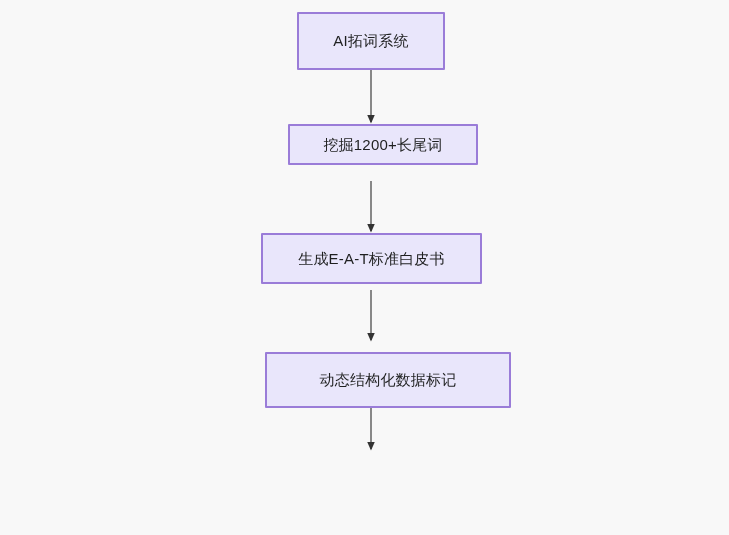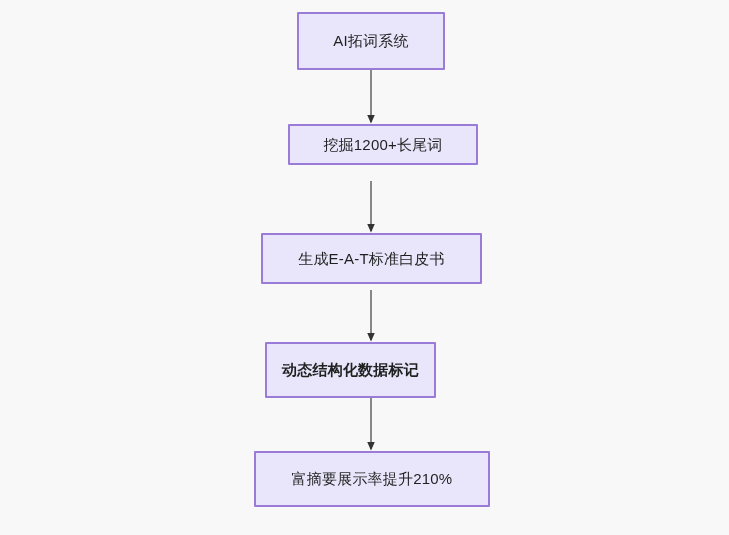--- a/index.html
+++ b/index.html
@@ -42,21 +42,21 @@
     letter-spacing: 0.2px;
     white-space: nowrap;
   }
   .node-label {
     display: block;
   }
   
   .node-n1 { left: 297px; top: 12px;  width: 148px; height: 58px; }
   .node-n2 { left: 276px; top: 124px; width: 190px; height: 41px; margin-left: 12px; }
   .node-n3 { left: 261px; top: 233px; width: 221px; height: 51px; }
-  .node-n4 { left: 265px; top: 342px; width: 171px; height: 56px; font-weight: bold; }
+  .node-n4 { left: 265px; top: 352px; width: 246px; height: 56px; }
   .node-n5 { left: 254px; top: 451px; width: 236px; height: 56px; }
 </style>
 </head>
 <body>
 
 <div id="flow-canvas">
 
   <svg class="edge-layer" width="729" height="535" viewBox="0 0 729 535" xmlns="http://www.w3.org/2000/svg">
     <defs>
       <marker id="arrowhead" markerWidth="9" markerHeight="8" refX="7.5" refY="4" orient="auto" markerUnits="userSpaceOnUse">
@@ -82,17 +82,14 @@
   </div>
 
   <div class="node node-n3">
     <span class="node-label">生成E-A-T标准白皮书</span>
   </div>
 
   <div class="node node-n4">
     <span class="node-label">动态结构化数据标记</span>
   </div>
 
-  <div class="node node-n5">
-    <span class="node-label">富摘要展示率提升210%</span>
-  </div>
 
 </div>
 
 </body></html>

